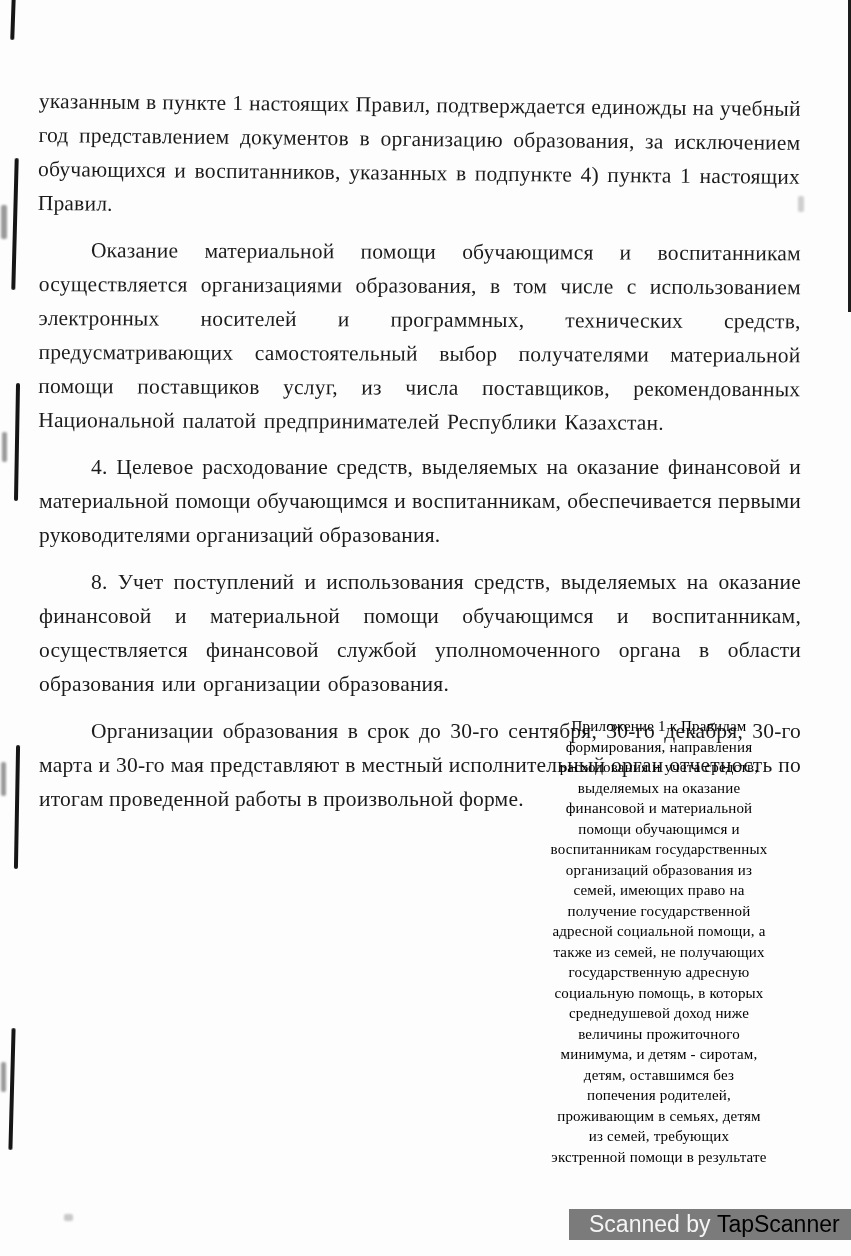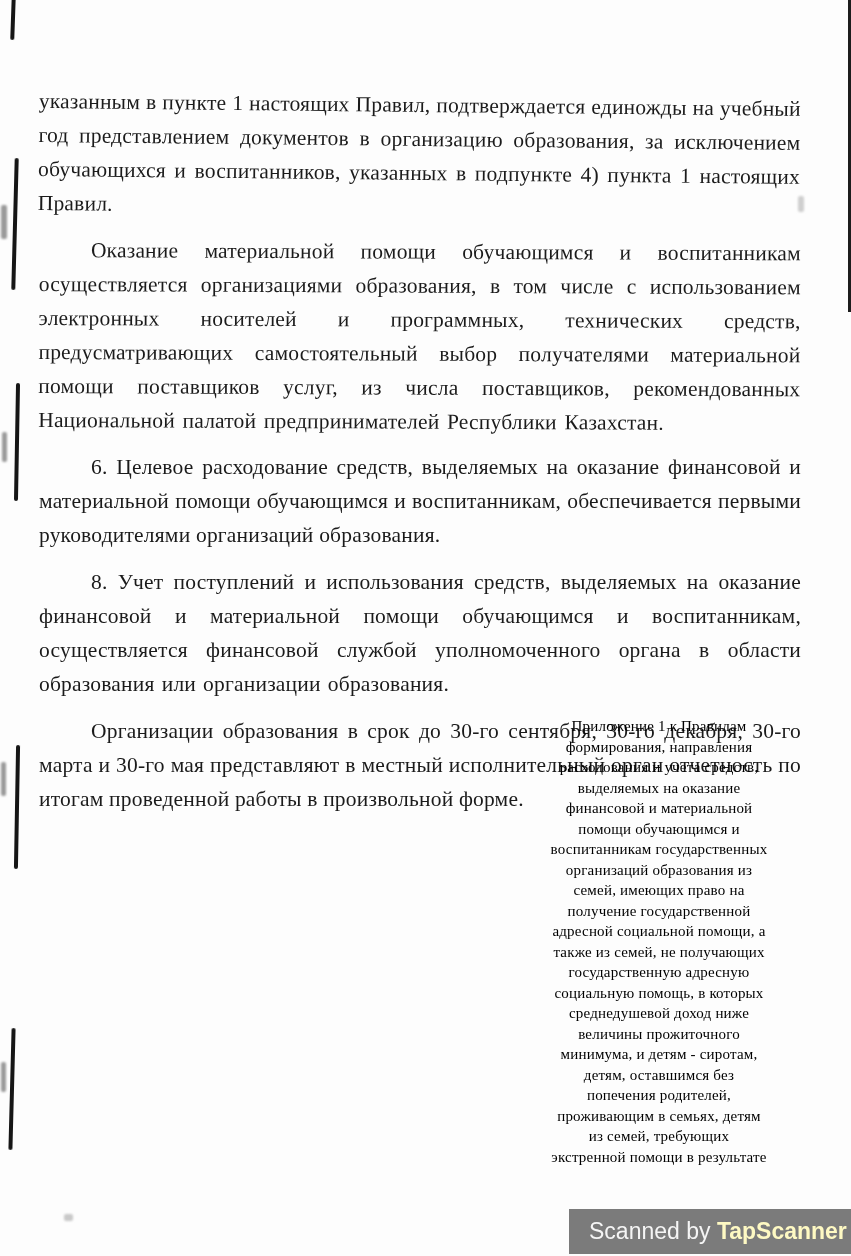--- a/index.html
+++ b/index.html
@@ -79,32 +79,32 @@
     background: #1d1d1d;
     pointer-events: none;
   }
 
   
   .tapscanner-bar {
     position: absolute;
     left: 569px;
     top: 1209px;
     width: 282px;
-    height: 45px;
+    height: 31px;
     background: #7b7b7b;
     display: flex;
     align-items: center;
     padding-left: 20px;
     box-sizing: border-box;
     font-family: "Liberation Sans", sans-serif;
     font-size: 23px;
     color: #f5f5f5;
     white-space: pre;
   }
-  .tapscanner-bar .brand { font-weight: 700; color: #fef9c3; }
+  .tapscanner-bar .brand { font-weight: 400; color: #000000; }
 </style>
 </head>
 <body>
 
 <div class="scan-page">
 
   <div class="artifact streak streak-1"></div>
   <div class="artifact streak streak-2"></div>
   <div class="artifact streak streak-3"></div>
   <div class="artifact streak streak-4"></div>
@@ -113,21 +113,21 @@
   <div class="artifact speck speck-2"></div>
   <div class="artifact speck speck-3"></div>
   <div class="artifact speck speck-4"></div>
   <div class="artifact speck speck-5"></div>
   <div class="artifact speck speck-6"></div>
   <div class="edge-line-right"></div>
 
   <div class="body-text">
     <p class="p-skew-1">указанным в пункте 1 настоящих Правил, подтверждается единожды на учебный год представлением документов в организацию образования, за исключением обучающихся и воспитанников, указанных в подпункте 4) пункта 1 настоящих Правил.</p>
     <p class="indent p-skew-2">Оказание материальной помощи обучающимся и воспитанникам осуществляется организациями образования, в том числе с использованием электронных носителей и программных, технических средств, предусматривающих самостоятельный выбор получателями материальной помощи поставщиков услуг, из числа поставщиков, рекомендованных Национальной палатой предпринимателей Республики Казахстан.</p>
-    <p class="indent">6. Целевое расходование средств, выделяемых на оказание финансовой и материальной помощи обучающимся и воспитанникам, обеспечивается первыми руководителями организаций образования.</p>
+    <p class="indent">4. Целевое расходование средств, выделяемых на оказание финансовой и материальной помощи обучающимся и воспитанникам, обеспечивается первыми руководителями организаций образования.</p>
     <p class="indent p-wide">8. Учет поступлений и использования средств, выделяемых на оказание финансовой и материальной помощи обучающимся и воспитанникам, осуществляется финансовой службой уполномоченного органа в области образования или организации образования.</p>
     <p class="indent">Организации образования в срок до 30-го сентября, 30-го декабря, 30-го марта и 30-го мая представляют в местный исполнительный орган отчетность по итогам проведенной работы в произвольной форме.</p>
   </div>
 
   <div class="appendix">Приложение 1 к Правилам
 формирования, направления
 расходования и учета средств,
 выделяемых на оказание
 финансовой и материальной
 помощи обучающимся и

